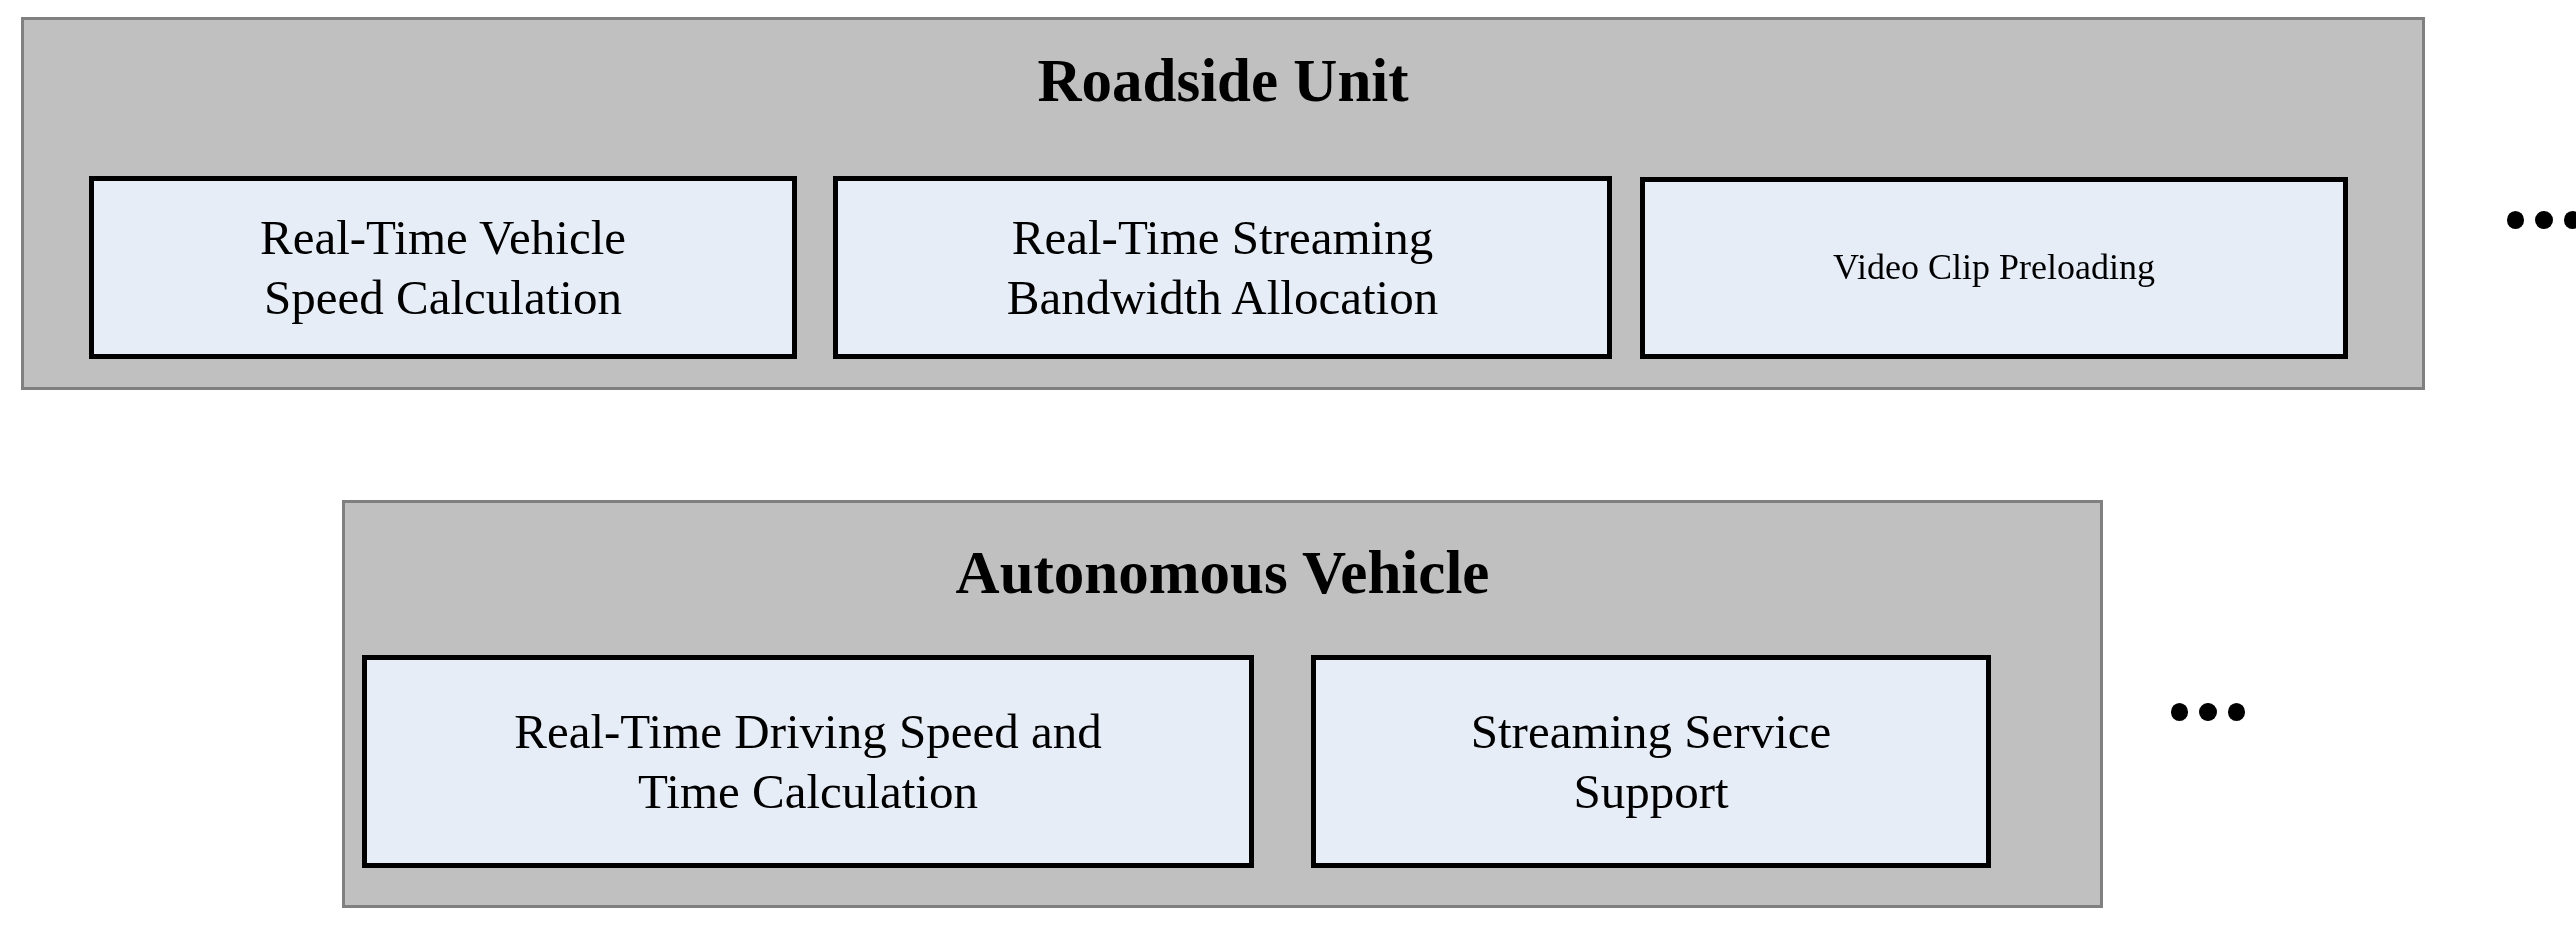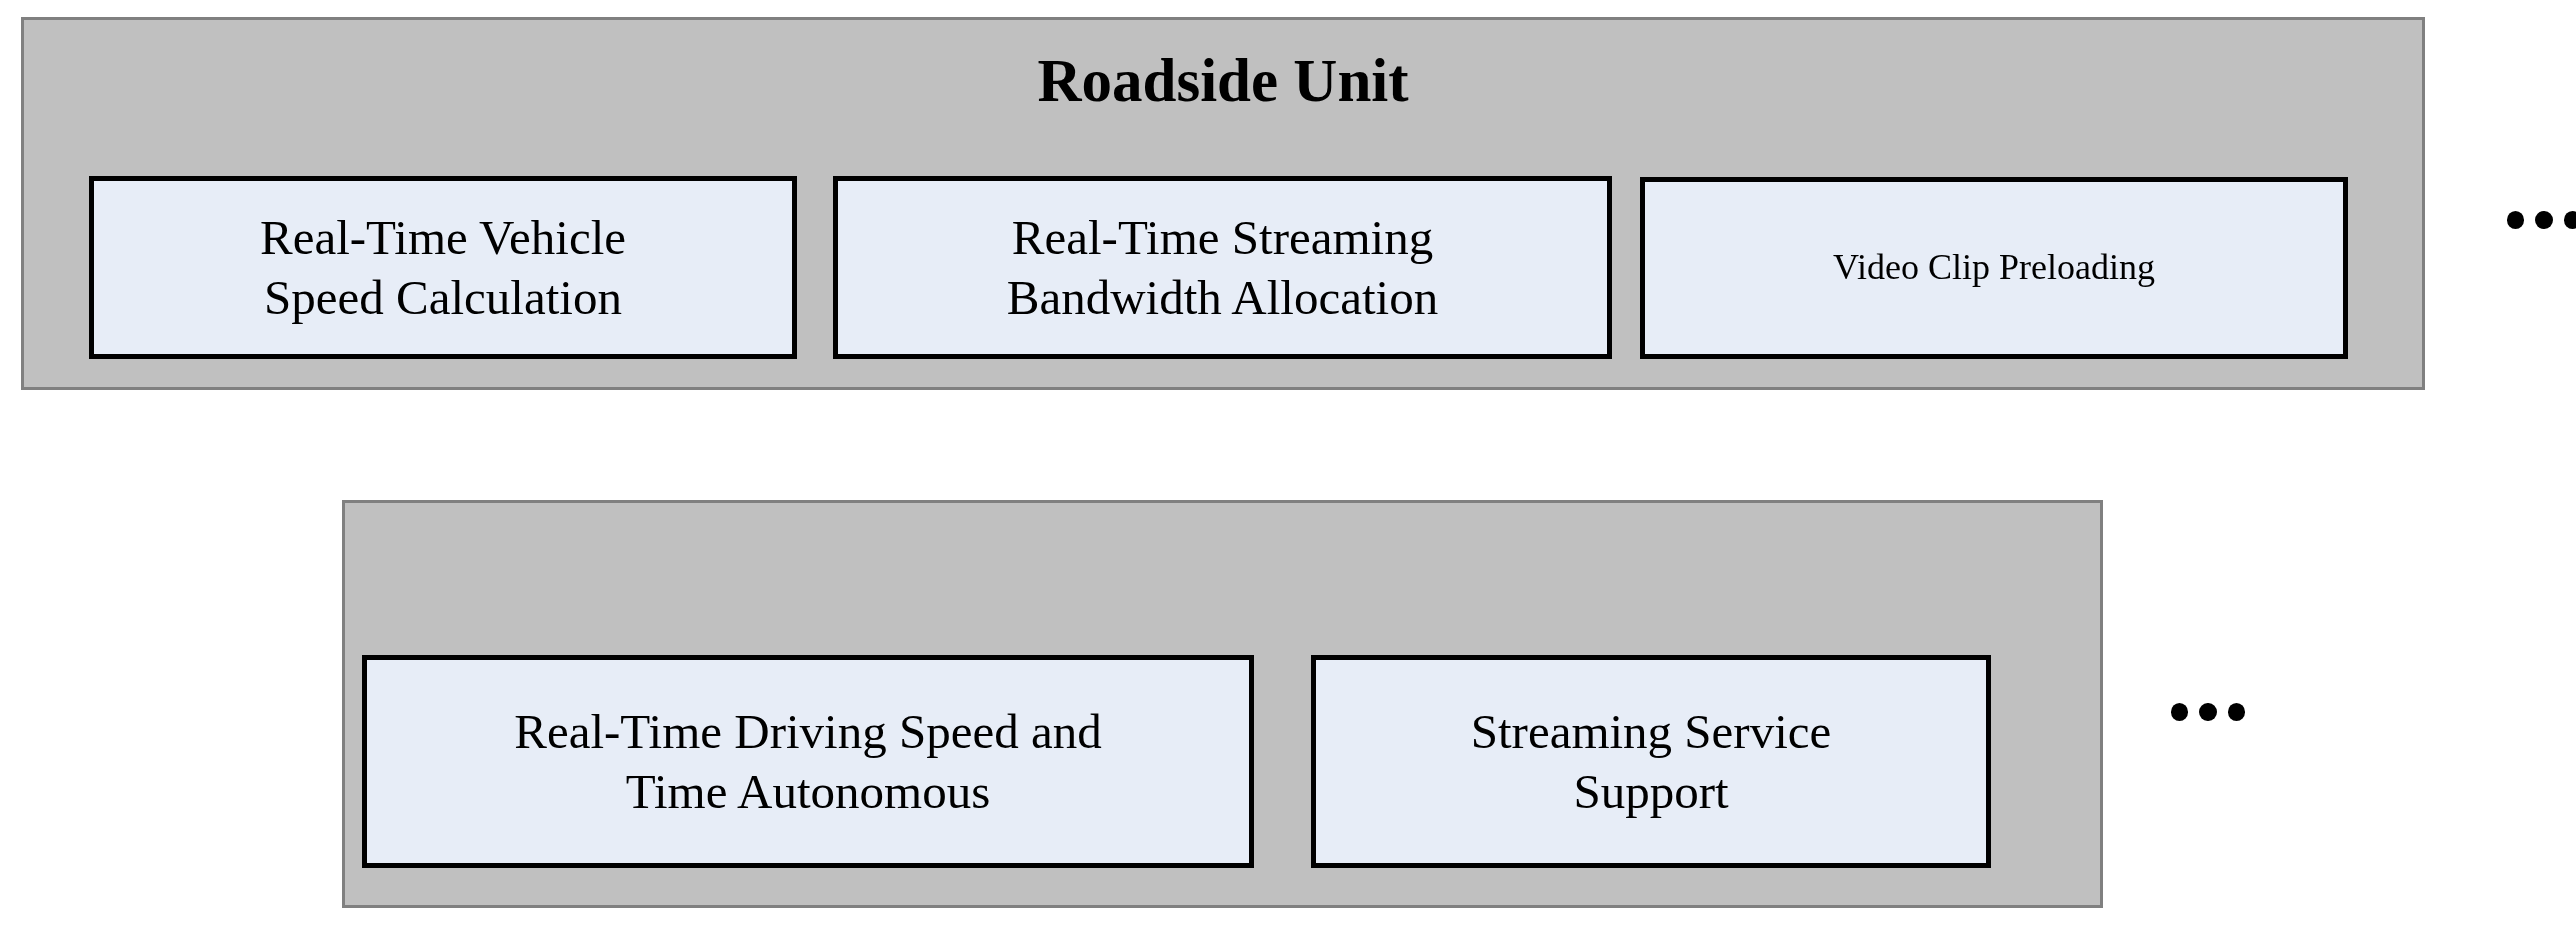--- a/index.html
+++ b/index.html
@@ -172,25 +172,26 @@
   </div>
 
   <div class="ellipsis" id="rsu-ellipsis">
     <span class="dot"></span>
     <span class="dot"></span>
     <span class="dot"></span>
   </div>
 
   <div class="group" id="group-av">
 
+    <div class="group-title">Autonomous Vehicle</div>
 
     <div class="comp-box" id="av-box-1">
       <span class="label">
         <span>Real-Time Driving Speed and</span><br>
-        <span>Time Autonomous</span>
+        <span>Time Calculation</span>
       </span>
     </div>
 
     <div class="comp-box" id="av-box-2">
       <span class="label">
         <span>Streaming Service</span><br>
         <span>Support</span>
       </span>
     </div>
 

